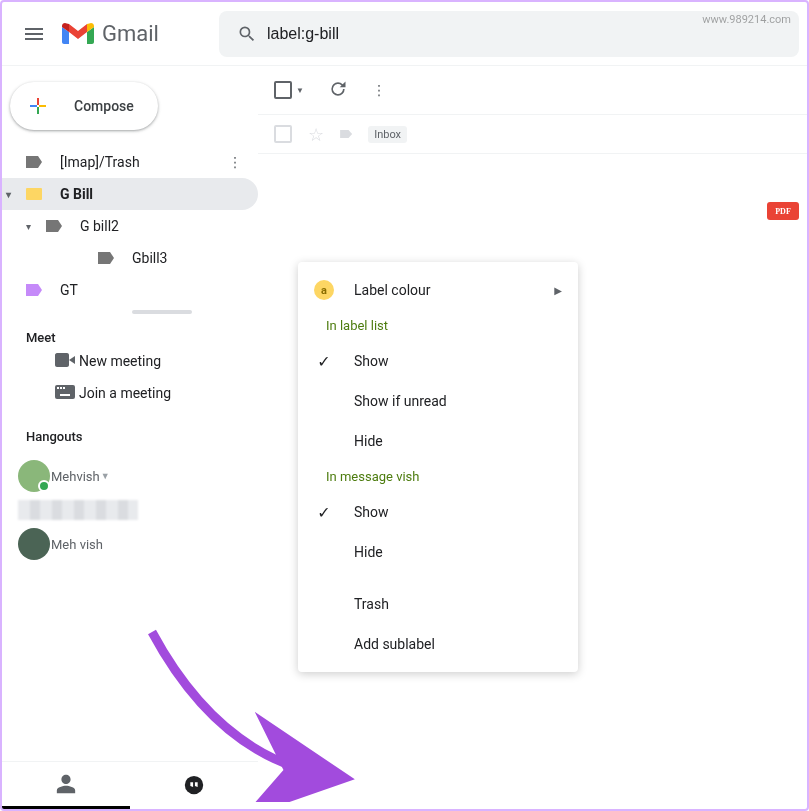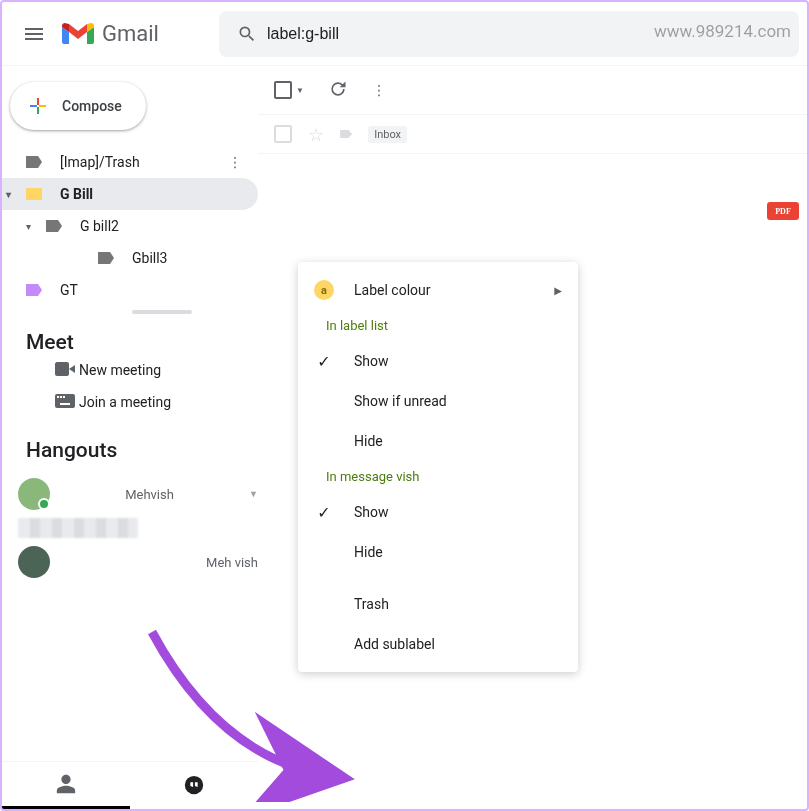--- a/index.html
+++ b/index.html
@@ -6,38 +6,38 @@
 body { font-family: 'Google Sans', Roboto, Arial, sans-serif; font-size: 14px; color: #202124; background: #fff; width: 809px; height: 811px; overflow: hidden; position: relative; border: 2px solid #d9b3ff; border-radius: 4px; }
 .header { display: flex; align-items: center; height: 64px; padding: 8px; border-bottom: 1px solid #f1f3f4; }
 .menu-btn { width: 48px; height: 48px; display: flex; align-items: center; justify-content: center; color: #5f6368; cursor: pointer; border-radius: 50%; }
 .logo { display: flex; align-items: center; gap: 8px; margin-left: 4px; }
 .logo-text { font-size: 22px; color: #5f6368; }
 .search-bar { flex: 1; margin-left: 60px; background: #f1f3f4; border-radius: 8px; height: 46px; display: flex; align-items: center; padding: 0 8px; }
 .search-icon { width: 40px; display: flex; justify-content: center; color: #5f6368; }
 .search-input { border: none; background: transparent; font-size: 16px; flex: 1; outline: none; color: #202124; }
 .main { display: flex; height: calc(100% - 64px); }
 .sidebar { width: 256px; padding-top: 8px; }
-.compose-btn { display: inline-flex; align-items: center; gap: 12px; height: 48px; padding: 0 24px 0 16px; margin: 8px 0 16px 8px; border-radius: 24px; box-shadow: 0 1px 2px rgba(60,64,67,.3), 0 1px 3px 1px rgba(60,64,67,.15); background: #fff; cursor: pointer; font-size: 14px; font-weight: 500; color: #3c4043; }
+.compose-btn { display: inline-flex; align-items: center; gap: 24px; height: 48px; padding: 0 24px 0 16px; margin: 8px 0 16px 8px; border-radius: 24px; box-shadow: 0 1px 2px rgba(60,64,67,.3), 0 1px 3px 1px rgba(60,64,67,.15); background: #fff; cursor: pointer; font-size: 14px; font-weight: 500; color: #3c4043; }
 .label-row { display: flex; align-items: center; height: 32px; padding: 0 12px 0 24px; border-radius: 0 16px 16px 0; cursor: pointer; color: #202124; }
 .label-row.selected { background: #e8eaed; font-weight: 700; }
 .label-shape { width: 16px; height: 12px; background: #767676; clip-path: polygon(0 0, 75% 0, 100% 50%, 75% 100%, 0 100%); margin-right: 18px; }
 .label-shape.folder { clip-path: none; border-radius: 1px; width: 16px; height: 12px; }
 .label-shape.yellow { background: #fdd663; }
 .label-shape.purple { background: #c58af9; }
 .label-row .expand { width: 20px; margin-left: -20px; color: #5f6368; font-size: 10px; }
 .label-more { margin-left: auto; color: #5f6368; padding: 4px; }
 .sub1 { padding-left: 44px; }
 .sub2 { padding-left: 96px; }
-.section-title { font-weight: 500; font-size: 21px; padding: 12px 0 8px 24px; color: #202124; }
+.section-title { font-weight: 500; font-size: 13px; padding: 12px 0 8px 24px; color: #202124; }
 .meet-row { display: flex; align-items: flex-start; height: 32px; padding: 0 12px 0 24px; gap: 4px; cursor: pointer; color: #202124; margin-left: 29px; }
 .meet-icon { color: #5f6368; width: 20px; display: flex; }
 .hangouts { padding: 0 0 0 16px; }
 .avatar { width: 32px; height: 32px; border-radius: 50%; background: #8ab77a; position: relative; }
 .avatar .dot { width: 12px; height: 12px; background: #34a853; border: 2px solid #fff; border-radius: 50%; position: absolute; bottom: 0; right: 0; }
-.contact-row { display: flex; align-items: center; gap: 10px; margin: 8px 0; font-size: 13px; color: #5f6368; justify-content: space-between; }
+.contact-row { display: flex; align-items: center; gap: 1px; margin: 8px 0; font-size: 13px; color: #5f6368; }
 .dim-strip { width: 120px; height: 20px; background: repeating-linear-gradient(90deg, #e8eaed 0 12px, #dadce0 12px 22px); filter: blur(1px); }
 .bottom-bar { position: absolute; bottom: 0; left: 0; width: 256px; height: 48px; border-top: 1px solid #f1f3f4; display: flex; }
 .bottom-tab { flex: 1; display: flex; align-items: center; justify-content: center; }
 .bottom-tab.active { border-bottom: 3px solid #000; }
 .content { flex: 1; }
 .toolbar { display: flex; align-items: center; height: 48px; padding: 0 16px; gap: 24px; color: #5f6368; }
 .chk { width: 18px; height: 18px; border: 2px solid #5f6368; border-radius: 2px; }
 .toolbar .caret { font-size: 8px; }
 .email-row { display: flex; align-items: center; height: 40px; padding: 0 16px; border-top: 1px solid #f1f3f4; border-bottom: 1px solid #f1f3f4; gap: 16px; cursor: pointer; }
 .star { color: #dadce0; font-size: 18px; }
@@ -45,21 +45,21 @@
 .sender { font-weight: 400; color: #5f6368; flex: 1; }
 .badge { background: #f1f3f4; color: #5f6368; font-size: 11px; padding: 2px 6px; border-radius: 3px; }
 .pdf-chip { position: absolute; right: 8px; top: 200px; width: 32px; height: 18px; background: #ea4335; color: #fff; font-size: 8px; font-weight: 700; display: flex; align-items: center; justify-content: center; border-radius: 3px; font-family: Liberation Serif, serif; }
 .context-menu { position: absolute; top: 260px; left: 296px; width: 280px; background: #fff; border-radius: 4px; box-shadow: 0 2px 10px rgba(0,0,0,.2); padding: 8px 0; }
 .menu-item { display: flex; align-items: center; height: 40px; padding: 0 16px 0 56px; cursor: pointer; position: relative; }
 .menu-item .ico { position: absolute; left: 16px; width: 20px; display: flex; align-items: center; justify-content: center; }
 .menu-item .sub-arrow { margin-left: auto; color: #5f6368; font-size: 10px; }
 .menu-header { font-size: 13px; color: #4d7c0f; padding: 8px 28px; }
 .check-ico { font-size: 16px; }
 .color-dot { width: 20px; height: 20px; border-radius: 50%; background: #fdd663; display: flex; align-items: center; justify-content: center; font-size: 11px; font-weight: 700; color: #8a6d00; }
-.watermark { position: absolute; top: 19px; right: 16px; font-size: 17px; color: rgba(0,0,0,.35); }
+.watermark { position: absolute; top: 11px; right: 16px; font-size: 11px; color: rgba(0,0,0,.35); }
 .scroll-hint { width: 60px; height: 4px; background: #dadce0; border-radius: 2px; margin: 4px auto 4px 130px; }
 .arrow-annotation { position: absolute; left: 140px; top: 620px; pointer-events: none; }
 </style>
 </head>
 <body>
 
 <div class="watermark">www.989214.com</div>
 
 <div class="header">
   <div class="menu-btn">

